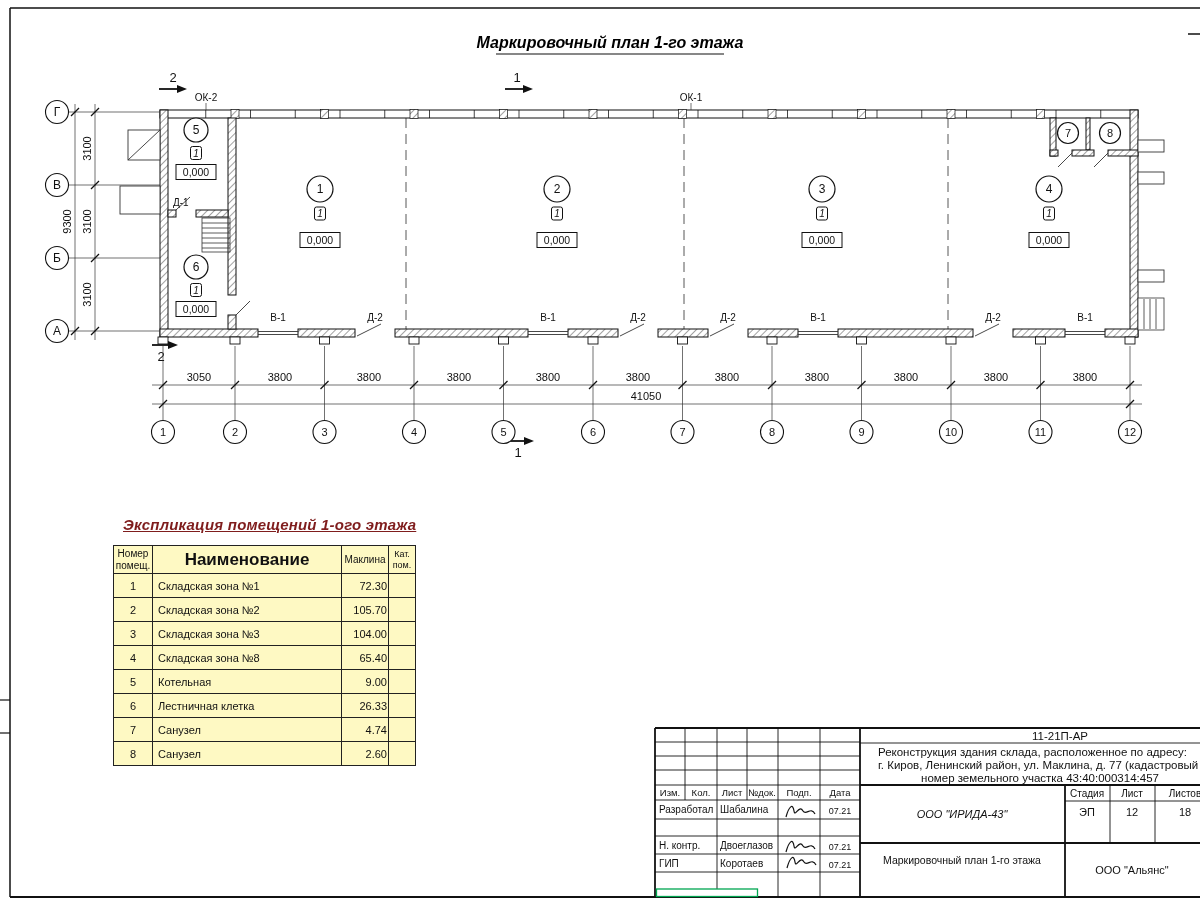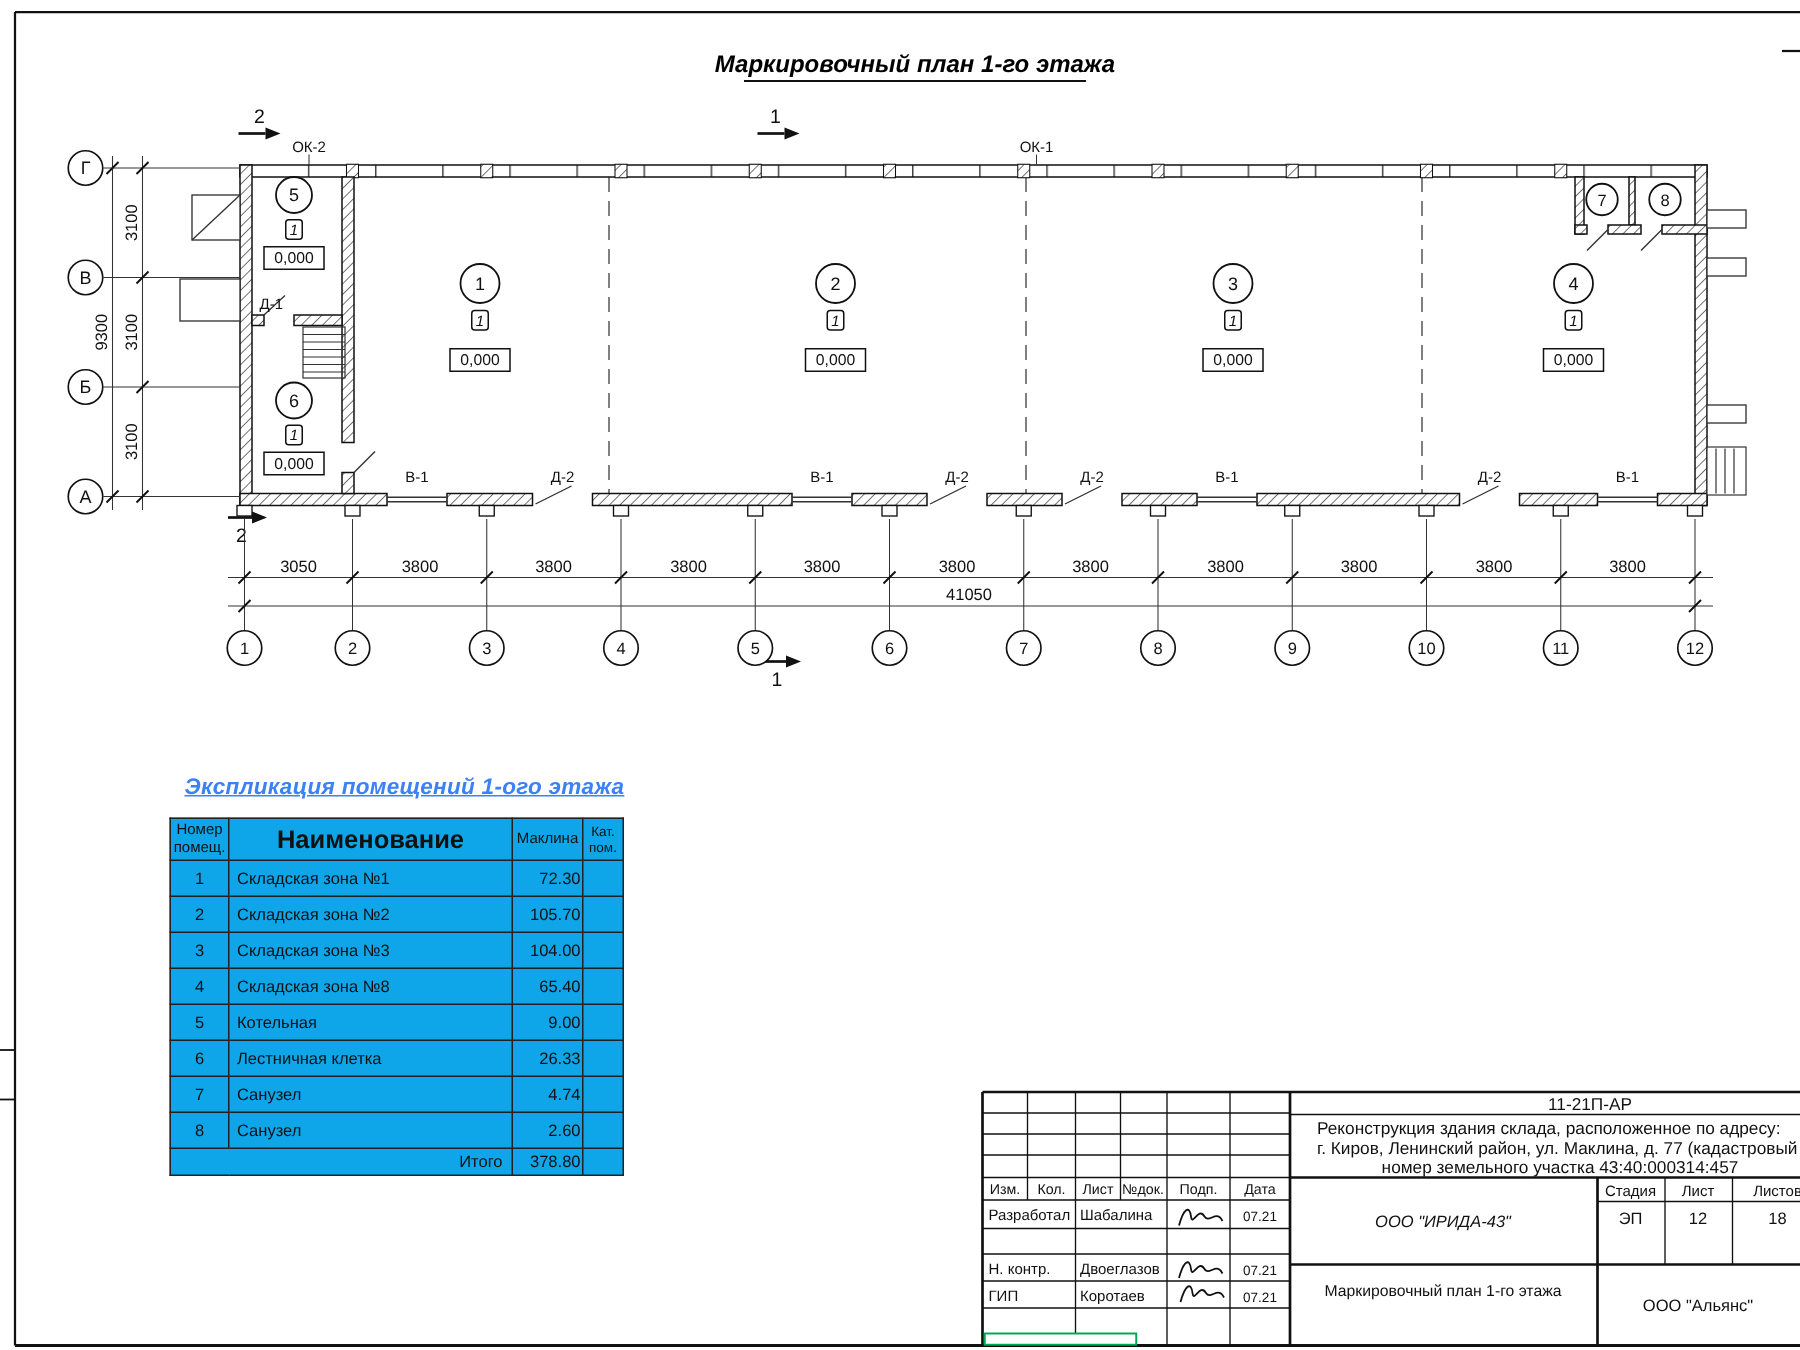--- a/index.html
+++ b/index.html
@@ -3,24 +3,24 @@
 <meta charset="utf-8">
 <style>
   html,body{margin:0;padding:0;}
   body{
     width:1200px;height:900px;position:relative;background:#fff;overflow:hidden;
     font-family:"Liberation Sans", sans-serif;color:#111;
   }
   svg{position:absolute;left:0;top:0;}
   .schedule-heading{
     position:absolute;left:123px;top:516px;font-size:15px;font-style:italic;
-    font-weight:600;text-decoration:underline;letter-spacing:.2px;color:#3b82f6;
+    font-weight:600;text-decoration:underline;letter-spacing:.2px;color:#7f1d1d;
   }
   .schedule{position:absolute;left:113px;top:545px;}
-  table{border-collapse:collapse;background:#0ea5e9;}
+  table{border-collapse:collapse;background:#fef9c3;}
   th,td{border:1px solid #222;color:#111;}
   th{font-weight:normal;padding:2px 1px;line-height:1.15;}
   th.c-num{width:36px;font-size:10px;}
   th.c-name{width:186px;font-size:17px;font-weight:bold;}
   th.c-area{width:44px;font-size:10px;}
   th.c-cat{width:24px;font-size:9px;}
   td{height:21px;font-size:11px;}
   td.num{text-align:center;}
   td.name{padding-left:5px;margin-top:46px;}
   td.area{text-align:right;}
@@ -514,20 +514,15 @@
         <td class="name">Санузел</td>
         <td class="area">4.74</td>
         <td class="cat"></td>
       </tr>
       <tr>
         <td class="num">8</td>
         <td class="name">Санузел</td>
         <td class="area">2.60</td>
         <td class="cat"></td>
       </tr>
-      <tr class="total">
-        <td class="total-label" colspan="2">Итого</td>
-        <td class="area">378.80</td>
-        <td class="cat"></td>
-      </tr>
     </tbody>
   </table>
 </div>
 
 </body></html>

